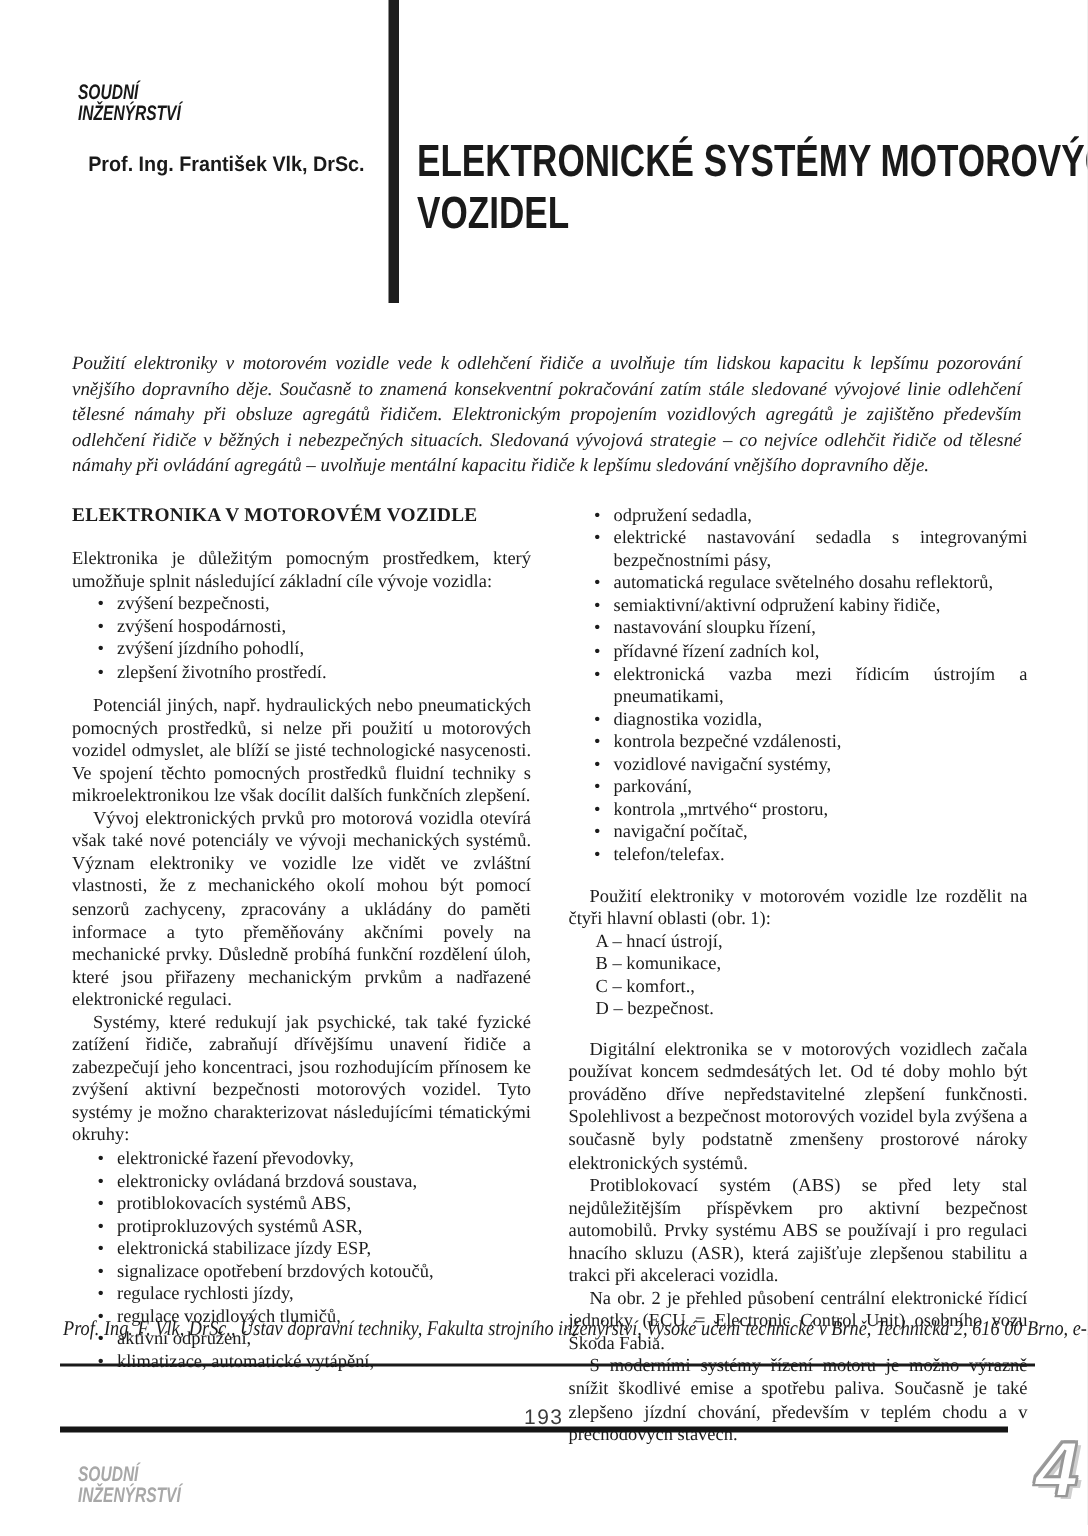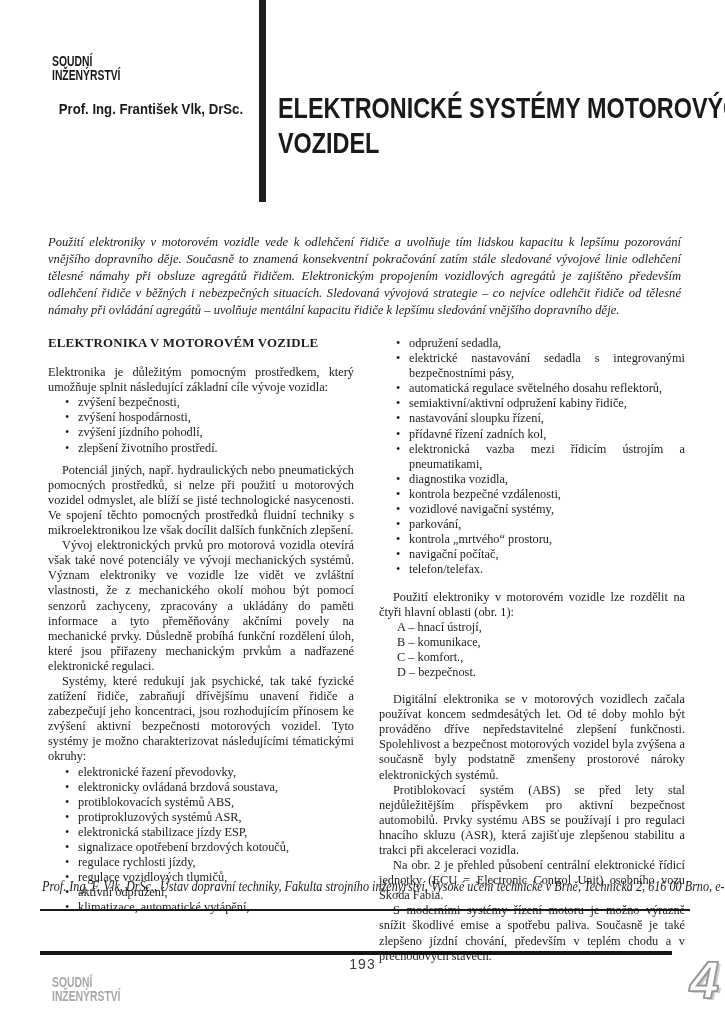--- a/index.html
+++ b/index.html
@@ -1,20 +1,20 @@
 <!DOCTYPE html>
 <html><head>
 <meta charset="utf-8">
 <style>
   html,body{margin:0;padding:0;background:#e8e8e8;}
   .page{position:relative;width:725px;height:1024px;background:#ffffff;color:#1c1c1c;
         font-family:"Liberation Serif",serif;overflow:hidden;margin:0 auto;}
 
   
-  .logo{position:absolute;left:52px;top:55px;}
+  .logo{position:absolute;left:52px;top:55px;font-style:italic;}
   .logo-inner{font-family:"Liberation Sans",sans-serif;font-weight:bold;font-size:14px;
         line-height:13.5px;white-space:nowrap;transform:scaleX(0.74);transform-origin:0 0;
         letter-spacing:0px;color:#181818;}
   .logo-bottom{top:976px;}
   .logo-bottom .logo-inner{color:#a8a8a8;}
   .author{position:absolute;left:0;top:101px;width:243px;text-align:right;
         font-family:"Liberation Sans",sans-serif;font-weight:bold;font-size:14px;color:#1a1a1a;}
   .author-inner{display:inline-block;transform:scaleX(0.94);transform-origin:100% 50%;white-space:nowrap;}
   .title-bar{position:absolute;left:259px;top:0;width:7px;height:202px;background:#1e1e1e;}
   .title{position:absolute;left:278px;top:90px;margin:0;font-family:"Liberation Sans",sans-serif;
@@ -39,21 +39,21 @@
   ul.bullets li::before{content:"\2022";position:absolute;left:-13px;}
   ul.plain{padding-left:18px;}
 
   
   .footnote-rule{position:absolute;left:40px;top:909px;width:650px;height:2px;background:#1a1a1a;}
   .footnote{position:absolute;left:42px;top:879px;width:660px;font-size:14px;white-space:nowrap;font-style:italic;}
   .footnote-inner{display:inline-block;transform:scaleX(0.87);transform-origin:0 50%;}
 
   
   .bottom-rule{position:absolute;left:40px;top:951px;width:632px;height:4px;background:#151515;}
-  .page-number{position:absolute;left:0;top:956px;width:725px;text-align:center;
+  .page-number{position:absolute;left:0;top:936px;width:725px;text-align:center;
         font-family:"Liberation Sans",sans-serif;font-size:14px;color:#3c3c3c;letter-spacing:1px;}
   .volume{position:absolute;right:44px;top:992px;font-family:"Liberation Sans",sans-serif;
         font-size:8px;color:#8c8c8c;letter-spacing:0.6px;margin-top:41px;}
   .issue-number{position:absolute;right:6px;top:953px;font-family:"Liberation Sans",sans-serif;
         font-style:italic;font-weight:bold;font-size:52px;line-height:54px;color:#ffffff;
         -webkit-text-stroke:1.5px #979797;
         text-shadow:-1px -1px 0 #a0a0a0,1px -1px 0 #a0a0a0,-1px 1px 0 #a0a0a0,1px 1px 0 #a0a0a0,3px 2px 0 #cfcfcf;}
 </style>
 </head>
 <body>

